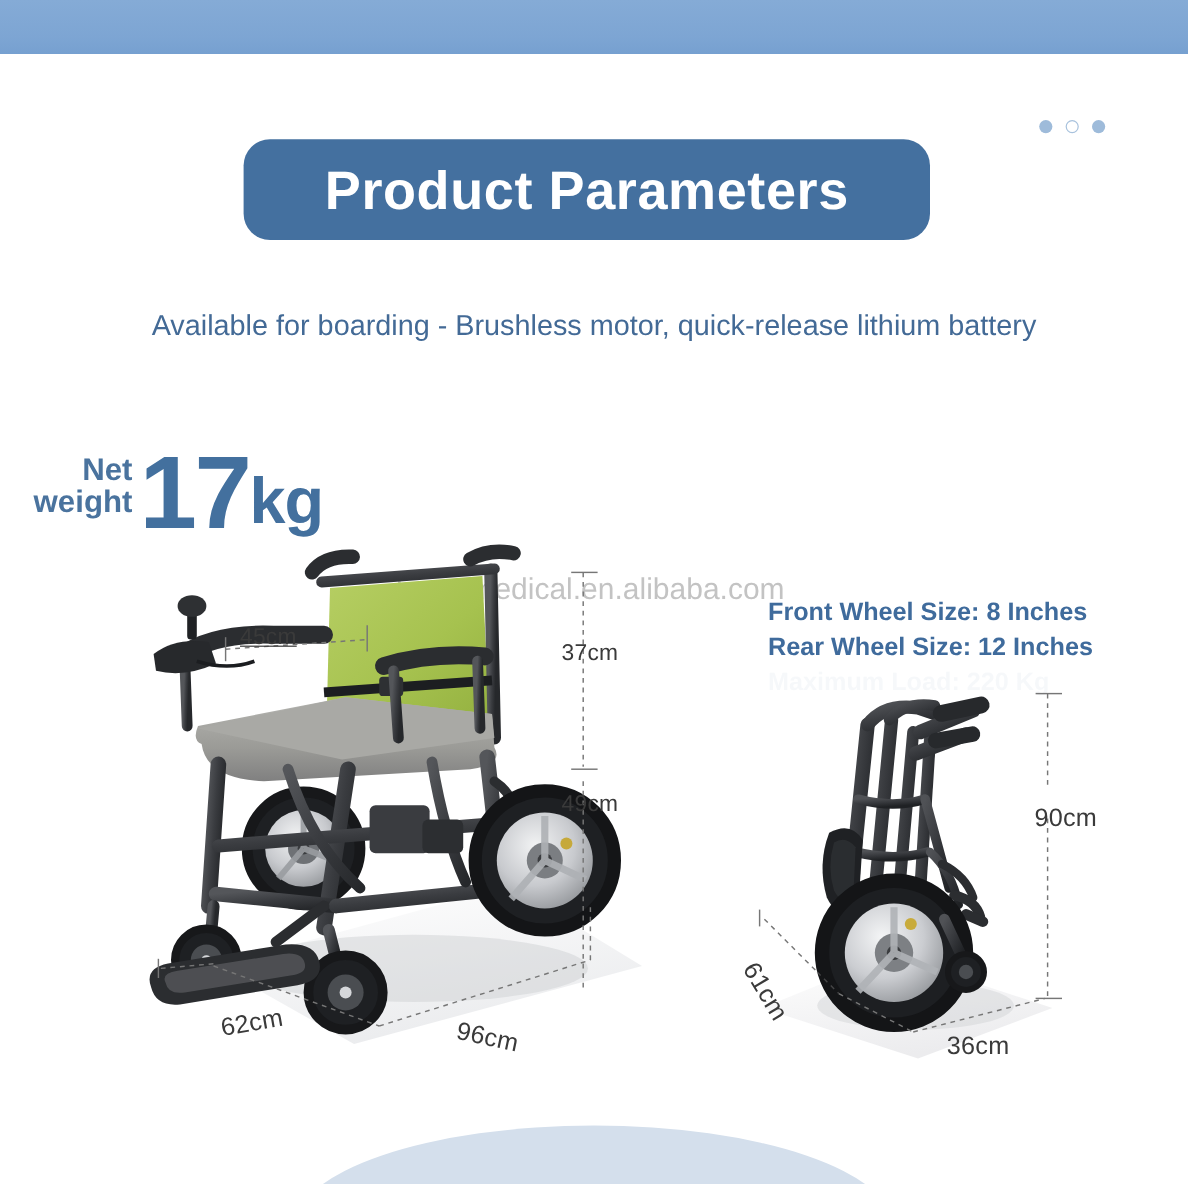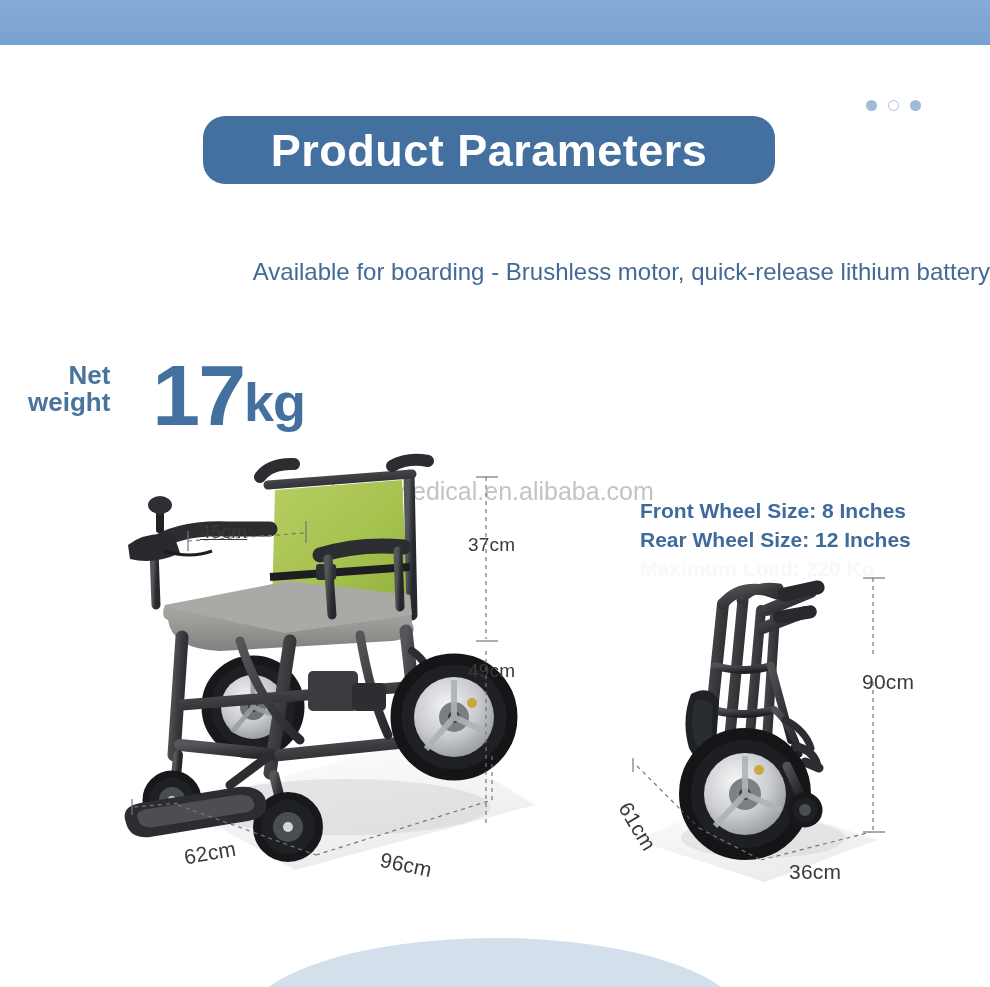--- a/index.html
+++ b/index.html
@@ -42,42 +42,42 @@
     width: 11px; height: 11px;
     border-radius: 50%;
   }
   .dot.filled { background: #9ebbda; }
   .dot.hollow { background: #ffffff; border: 1.6px solid #a8c2dd; }
 
   
   .title-pill {
     position: absolute;
     left: 203px; top: 116px;
-    width: 572px; height: 68px;
+    width: 572px; height: 84px;
     background: #44709f;
     border-radius: 22px;
     display: flex;
     align-items: center;
     justify-content: center;
   }
   .title-pill .title-text {
     color: #ffffff;
     font-size: 45px;
     font-weight: bold;
     letter-spacing: 0.5px;
     line-height: 1;
     font-family: "Liberation Sans", sans-serif;
   }
 
   
   .subtitle {
     position: absolute;
     left: 0; top: 258px;
     width: 990px;
-    text-align: right;
+    text-align: center;
     color: #436a96;
     font-size: 24px;
     font-weight: 400;
     line-height: 1.2;
   }
 
   
   .stat {
     position: absolute;
     display: flex;
@@ -93,32 +93,31 @@
     color: #4a739e;
     white-space: pre-line;
   }
   .stat .stat-value {
     font-size: 86px;
     font-weight: bold;
     line-height: 0.82;
     letter-spacing: -2px;
     color: #43709e;
     padding-left: 6px;
-    margin-left: 36px;
   }
   .stat .stat-unit {
     font-size: 54px;
     font-weight: bold;
     line-height: 1;
     color: #43709e;
     padding-bottom: 2px;
     letter-spacing: -1px;
   }
 
-  #stat-weight { left: 28px; top: 360px; }
+  #stat-weight { left: 28px; top: 376px; }
   #stat-battery { left: 492px; top: 360px; }
 
   
   .wheel-specs {
     position: absolute;
     left: 640px; top: 496px;
     color: #3f6b9c;
     font-size: 21px;
     font-weight: bold;
     line-height: 29px;

